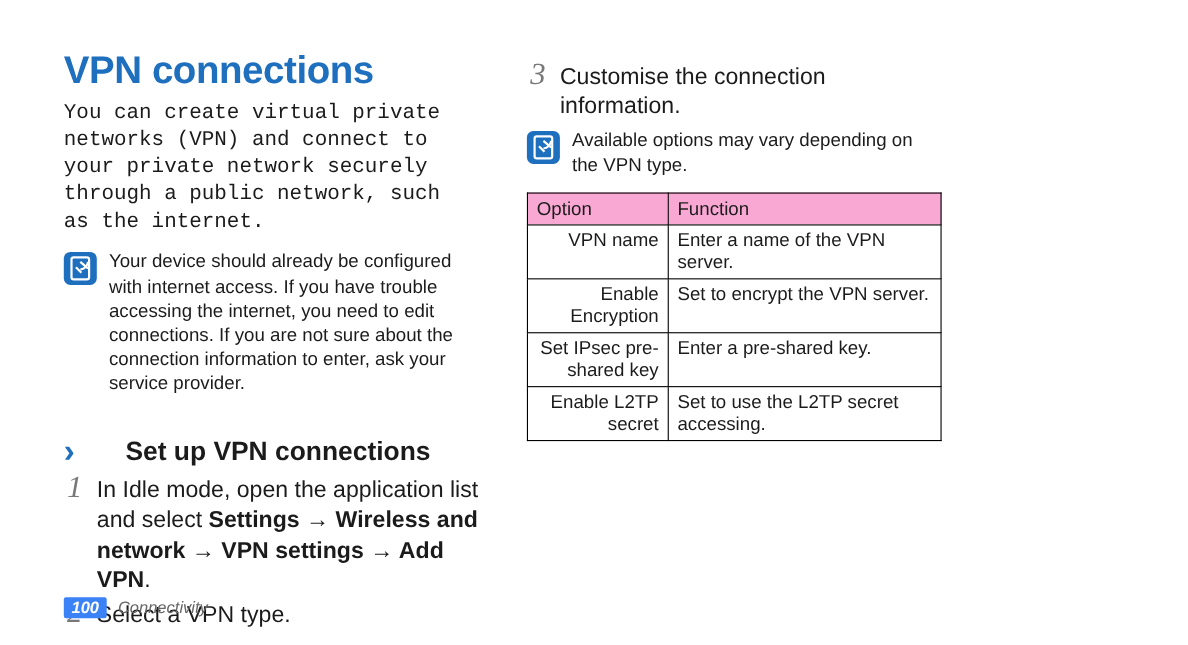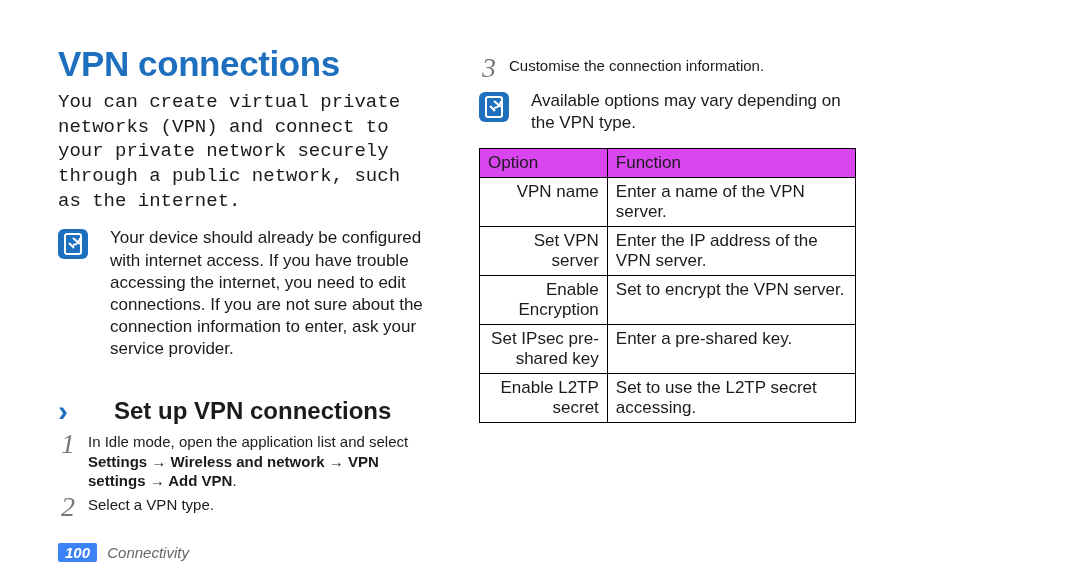--- a/index.html
+++ b/index.html
@@ -34,21 +34,21 @@
   }
   .intro {
     font-size: 19px;
     line-height: 1.3;
     margin: 0 16px 14px 0;
     font-family: Liberation Mono, monospace;
   }
   .note-row {
     display: flex;
     align-items: flex-start;
-    gap: 22px;
+    gap: 11px;
   }
   .note-icon {
     width: 30px;
     height: 30px;
     flex: 0 0 30px;
     background: #1f6fbf;
     border-radius: 6px;
     position: relative;
     margin-top: 2px;
   }
@@ -82,39 +82,39 @@
   .step-num {
     font-family: Georgia, "Times New Roman", serif;
     font-style: italic;
     font-size: 28px;
     color: #787878;
     flex: 0 0 20px;
     text-align: center;
     margin-top: -4px;
   }
   .step-body {
-    font-size: 15px;
+    font-size: 21px;
     line-height: 1.3;
   }
   .bold { font-weight: 700; }
   table.opts {
     border-collapse: collapse;
     width: 100%;
     margin-top: 14px;
     font-size: 17px;
   }
   table.opts th, table.opts td {
     border: 1px solid #000;
     padding: 4px 8px;
     text-align: left;
     vertical-align: top;
     font-weight: 400;
   }
   table.opts th {
-    background: #d946ef;
+    background: #f9a8d4;
   }
   table.opts td:first-child {
     width: 34%;
     text-align: right;
   }
   .footer {
     position: absolute;
     left: 58px;
     bottom: 24px;
     font-size: 15px;
@@ -200,24 +200,20 @@
             <th>Option</th>
             <th>Function</th>
           </tr>
         </thead>
         <tbody>
           <tr>
             <td>VPN name</td>
             <td>Enter a name of the VPN server.</td>
           </tr>
           <tr>
-            <td>Set VPN server</td>
-            <td>Enter the IP address of the VPN server.</td>
-          </tr>
-          <tr>
             <td>Enable Encryption</td>
             <td>Set to encrypt the VPN server.</td>
           </tr>
           <tr>
             <td>Set IPsec pre-shared key</td>
             <td>Enter a pre-shared key.</td>
           </tr>
           <tr>
             <td>Enable L2TP secret</td>
             <td>Set to use the L2TP secret accessing.</td>

